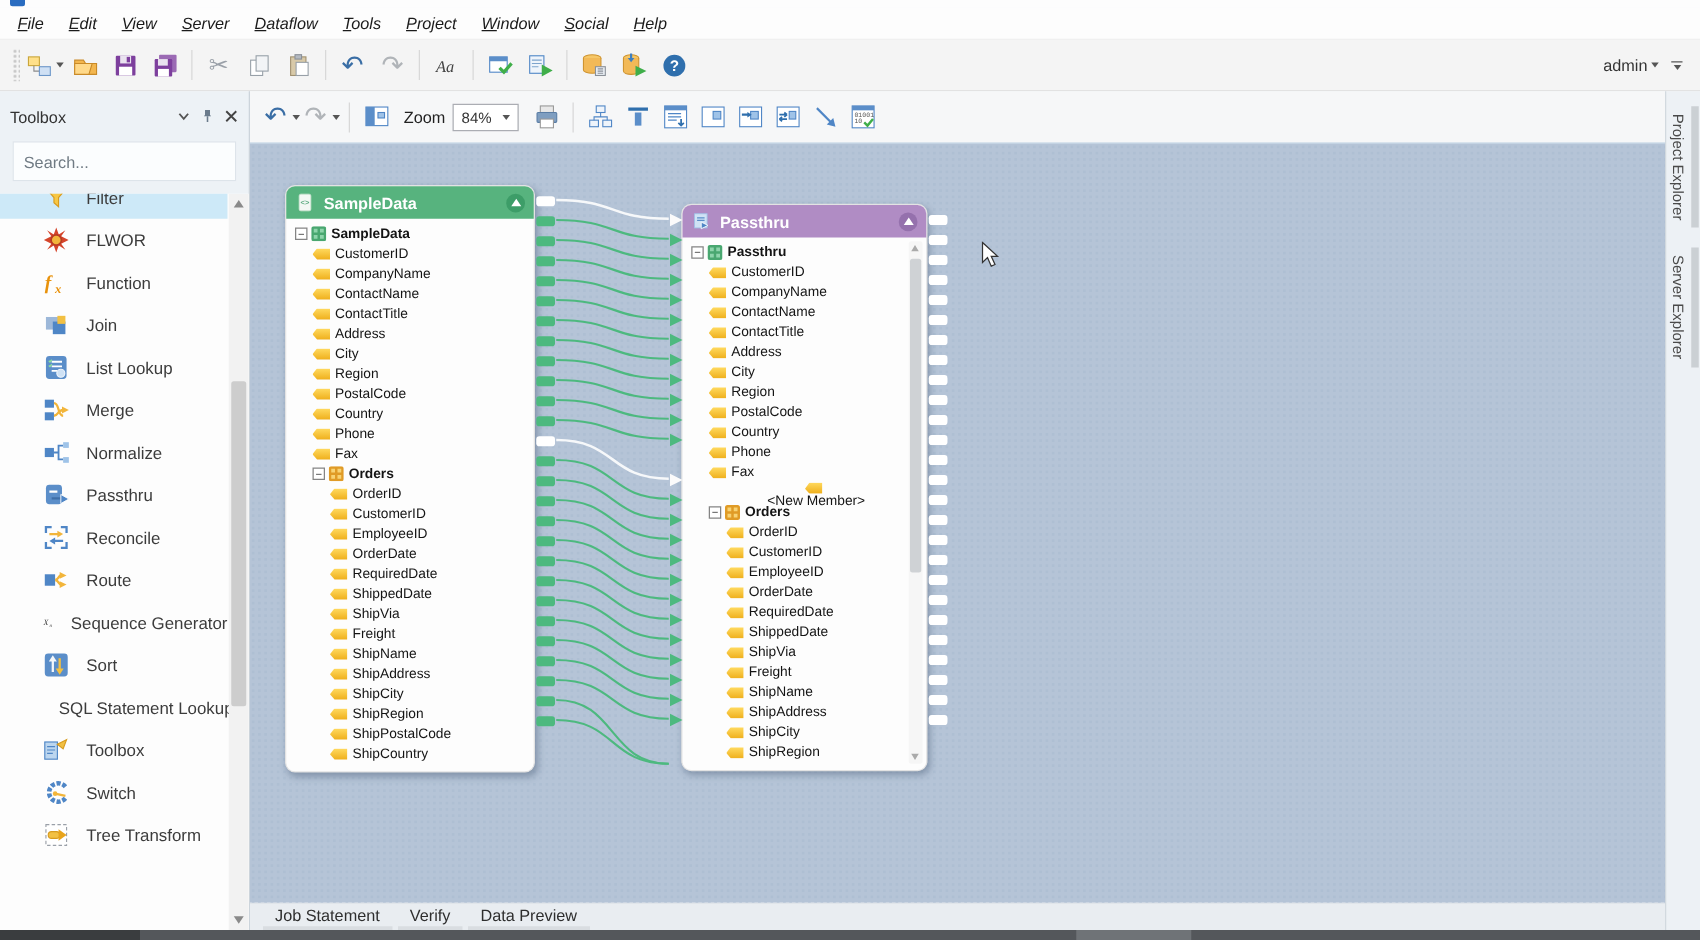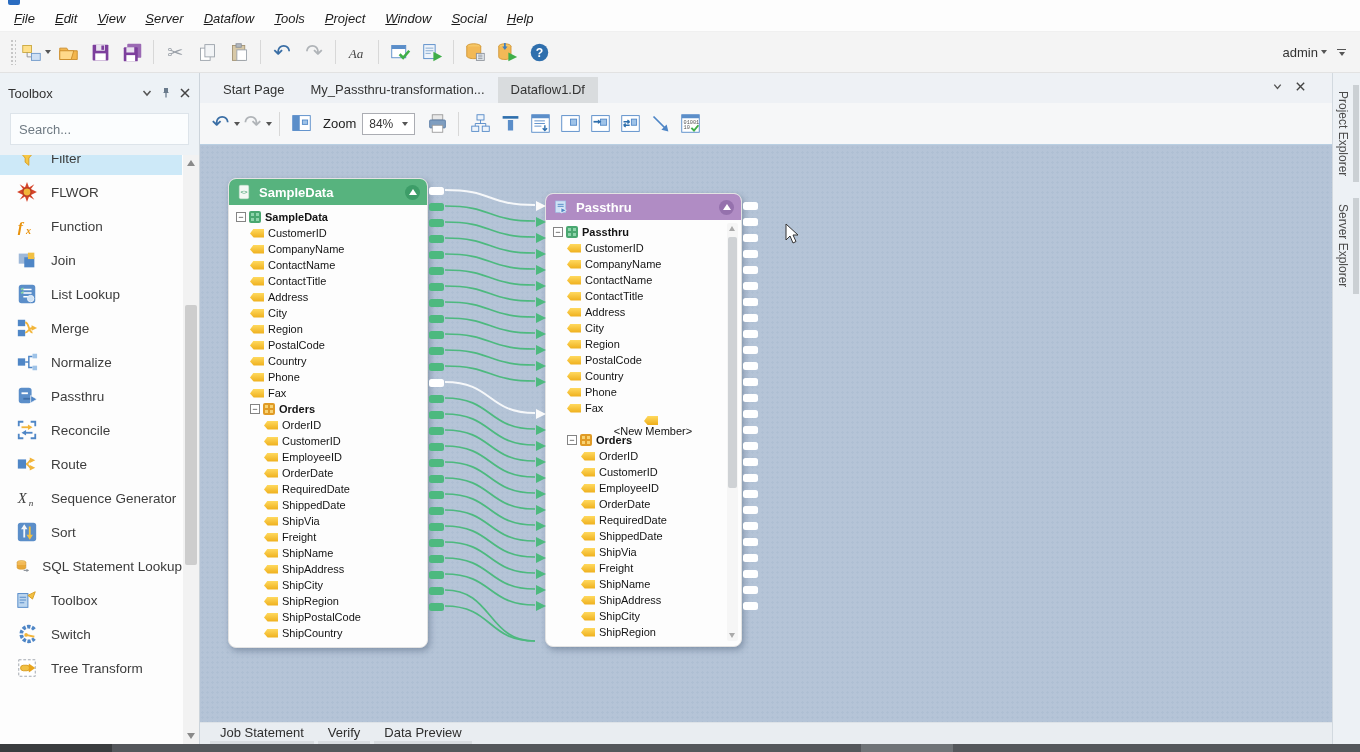--- a/index.html
+++ b/index.html
@@ -38,21 +38,21 @@
   .toolbox{width:200px;background:#edf2f6;border-right:1px solid #ccd4db;display:flex;flex-direction:column;padding-top:8px;}
   .tbx-header{height:24px;display:flex;align-items:center;padding:0 8px;color:#333;font-size:13px;}
   .tbx-header .hicons{margin-left:auto;display:flex;align-items:center;gap:7px;}
   .tbx-header .icon{width:12px;height:12px;}
   .tbx-search{margin:8px 10px 6px 10px;height:32px;background:#fbfdfe;border:1px solid #dde4ea;display:flex;align-items:center;padding:0 8px;}
   .tbx-search input{flex:1;border:none;outline:none;background:transparent;font-size:13px;color:#444;font-family:"Liberation Sans",sans-serif;}
   .tbx-search input::placeholder{color:#6f7a83;}
   .tbx-search .icon{width:16px;height:16px;opacity:.55;}
   .tbx-list{flex:1;position:relative;background:#fdfdfd;margin-top:4px;overflow:hidden;padding-right:17px;}
   .tbx-items{margin-top:-14px;}
-  .tbx-item{height:34px;display:flex;align-items:center;gap:13px;padding-left:16px;color:#3c3c3c;font-size:13.5px;white-space:nowrap;}
+  .tbx-item{height:34px;display:flex;align-items:center;gap:13px;padding-left:34px;color:#3c3c3c;font-size:13.5px;white-space:nowrap;}
   .tbx-item.selected{background:#cde9f8;}
   .tbx-scroll{position:absolute;top:0;right:0;bottom:0;width:16px;background:#f2f2f2;display:flex;flex-direction:column;align-items:center;}
   .sc-arrow{width:0;height:0;border-left:4px solid transparent;border-right:4px solid transparent;margin:5px 0;}
   .sc-up{border-bottom:6px solid #8a8a8a;}
   .sc-down{border-top:6px solid #8a8a8a;margin-top:auto;}
   .sc-thumb{position:absolute;left:2px;right:2px;top:150px;height:260px;background:#cdcdcd;border-radius:2px;}
 
   
   .doc-col{flex:1;display:flex;flex-direction:column;min-width:0;background:#eef1f5;}
   .tabstrip{height:30px;display:flex;align-items:flex-end;padding-left:10px;position:relative;}
@@ -480,39 +480,20 @@
           </div>
         <div class="tbx-scroll">
           <span class="sc-arrow sc-up"></span>
           <span class="sc-thumb"></span>
           <span class="sc-arrow sc-down"></span>
         </div>
       </div>
     </div>
 
     <div class="doc-col">
-      <div class="tabstrip">
-        <span style="display:flex;align-items:flex-end;">
-            <span class="doc-tab">Start Page</span>
-            <span class="doc-tab">My_Passthru-transformation...</span>
-            <span class="doc-tab active">Dataflow1.Df</span>
-          </span>
-        <span class="tab-controls">
-          <span class="icon" id="dock-chev">
-              <svg viewBox="0 0 24 24">
-                <path d="M5 8l7 8 7-8" fill="none" stroke="#555" stroke-width="3"></path>
-              </svg>
-            </span>
-          <span class="icon" id="dock-close">
-              <svg viewBox="0 0 24 24">
-                <path d="M4 4l16 16M20 4L4 20" stroke="#444" stroke-width="3"></path>
-              </svg>
-            </span>
-        </span>
-      </div>
 
       <div class="ct-toolbar">
           <span class="ct-btn">
             <span class="icon glyph" style="color: rgb(58, 110, 165); font-size: 21px;">↶</span>
             <span class="caret-down"></span>
           </span>
           <span class="ct-btn">
             <span class="icon glyph" style="color: rgb(176, 180, 184); font-size: 21px;">↷</span>
             <span class="caret-down"></span>
           </span>

